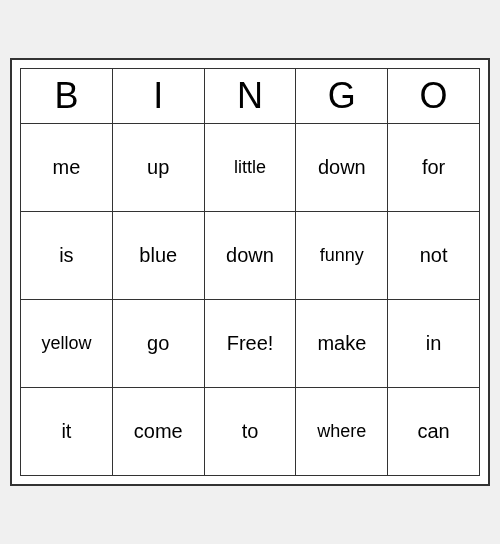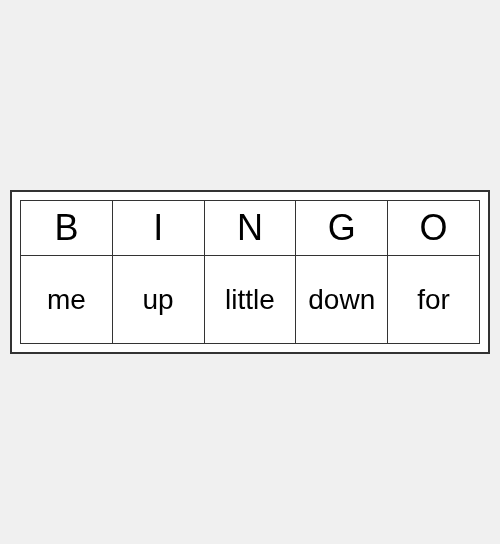--- a/index.html
+++ b/index.html
@@ -38,26 +38,26 @@
     }
 
     .header-row th {
       font-size: 36px;
       font-weight: normal;
       height: 55px;
       border: 1.5px solid #333;
     }
 
     .cell-text {
-      font-size: 28px;
+      font-size: 20px;
       font-family: Arial, sans-serif;
     }
 
     .cell-text.small {
-      font-size: 28px;
+      font-size: 18px;
       text-align: center;
     }
   </style>
 </head>
 <body>
 
 <div class="bingo-card">
   <table class="bingo-table">
     <thead>
       <tr class="header-row">
@@ -69,15 +69,36 @@
       </tr>
     </thead>
     <tbody id="bingo-body">
     <tr>
           <td><span class="cell-text">me</span></td>
           <td><span class="cell-text">up</span></td>
           <td><span class="cell-text small">little</span></td>
           <td><span class="cell-text">down</span></td>
           <td><span class="cell-text">for</span></td>
         </tr>
+        <tr>
+          <td><span class="cell-text">is</span></td>
+          <td><span class="cell-text">blue</span></td>
+          <td><span class="cell-text">down</span></td>
+          <td><span class="cell-text small">funny</span></td>
+          <td><span class="cell-text">not</span></td>
+        </tr>
+        <tr>
+          <td><span class="cell-text small">yellow</span></td>
+          <td><span class="cell-text">go</span></td>
+          <td><span class="cell-text">Free!</span></td>
+          <td><span class="cell-text">make</span></td>
+          <td><span class="cell-text">in</span></td>
+        </tr>
+        <tr>
+          <td><span class="cell-text">it</span></td>
+          <td><span class="cell-text">come</span></td>
+          <td><span class="cell-text">to</span></td>
+          <td><span class="cell-text small">where</span></td>
+          <td><span class="cell-text">can</span></td>
+        </tr>
       </tbody>
   </table>
 </div>
 
 </body></html>

